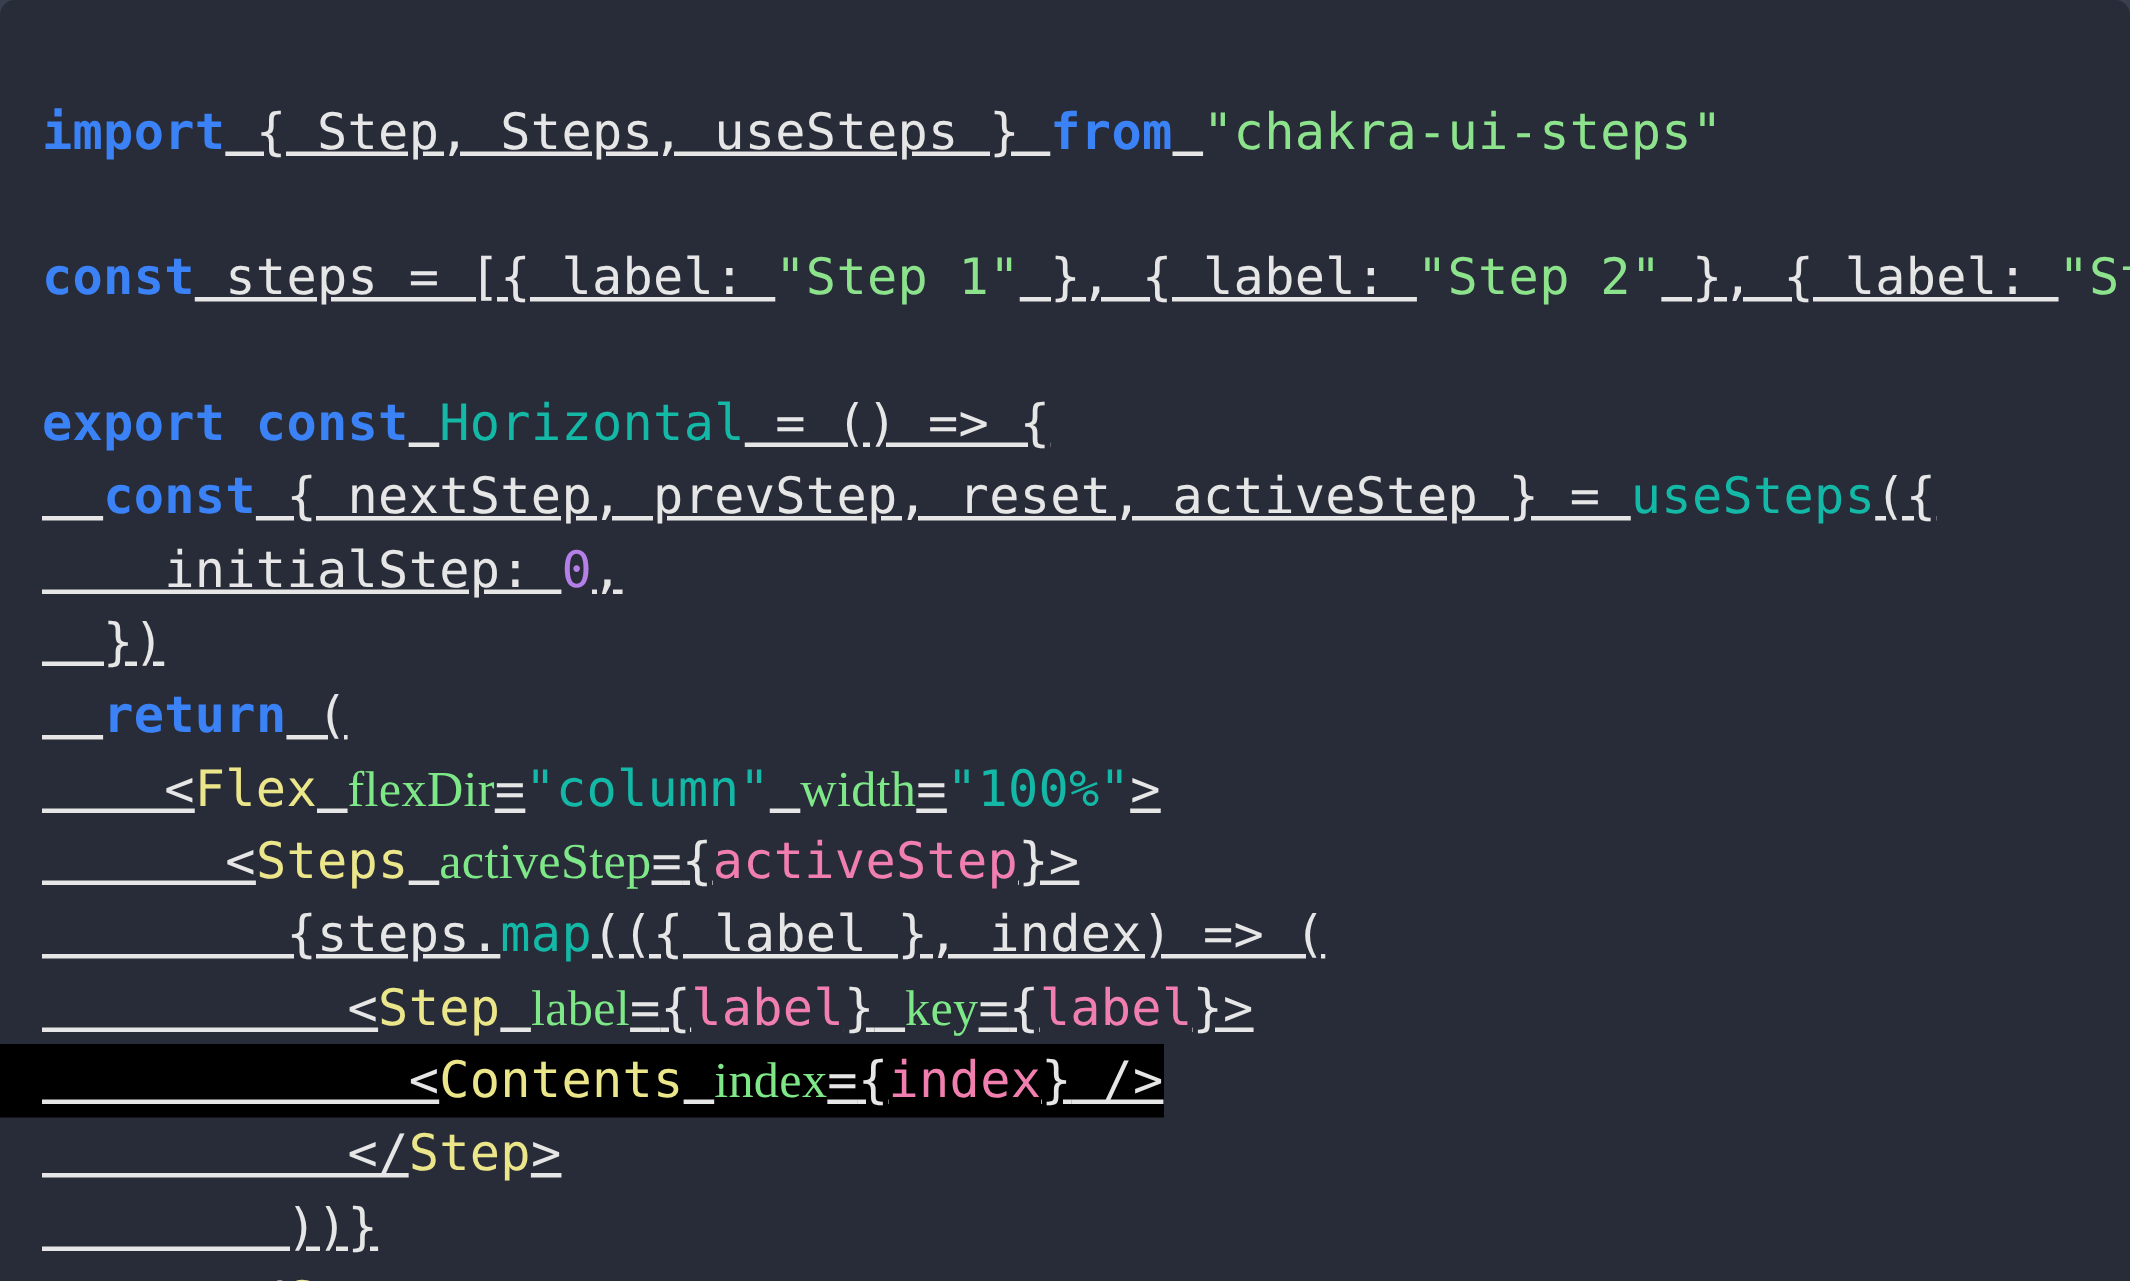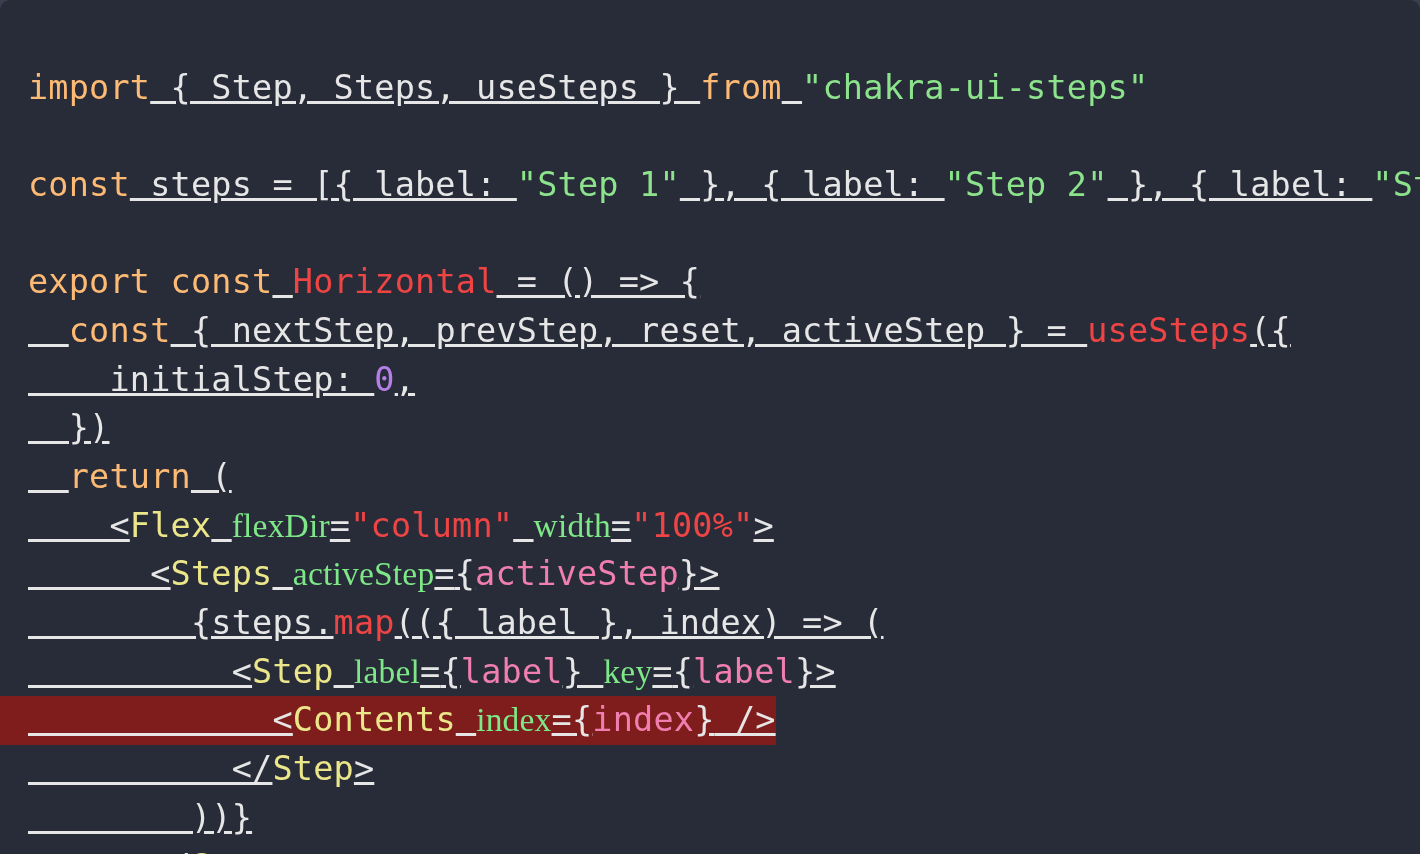--- a/index.html
+++ b/index.html
@@ -46,33 +46,33 @@
     white-space: pre;
     box-sizing: border-box;
   }
 
   .code-line.is-highlighted {
     padding-left: 0;
   }
 
   .code-line.is-highlighted .sel {
     display: inline-block;
-    background: #7f1d1d;
+    background: #000000;
     padding-left: 28px;
     height: 48.7px;
     line-height: 48.7px;
     vertical-align: top;
     box-sizing: border-box;
   }
 
   
   .t-plain   { color: #e6e6e6; text-decoration: underline; }
-  .t-key     { color: #fdba74; }
+  .t-key     { color: #3b82f6; font-weight: bold; }
   .t-str     { color: #8ce38c; }
-  .t-fn      { color: #ef4444; }
+  .t-fn      { color: #14b8a6; }
   .t-tag     { color: #ece68a; }
   .t-attr    { color: #7ee787; font-family: Liberation Serif, serif; }
   .t-expr    { color: #f07fb0; }
   .t-num     { color: #b57fe8; }
 </style>
 </head>
 <body>
 
 <div id="code-surface">
   <pre id="code-block"><div class="code-line"><span class="t-key">import</span><span class="t-plain"> { Step, Steps, useSteps } </span><span class="t-key">from</span><span class="t-plain"> </span><span class="t-str">"chakra-ui-steps"</span></div><div class="code-line"><span class="t-plain"></span></div><div class="code-line"><span class="t-key">const</span><span class="t-plain"> steps = [{ label: </span><span class="t-str">"Step 1"</span><span class="t-plain"> }, { label: </span><span class="t-str">"Step 2"</span><span class="t-plain"> }, { label: </span><span class="t-str">"Step 3</span></div><div class="code-line"><span class="t-plain"></span></div><div class="code-line"><span class="t-key">export const</span><span class="t-plain"> </span><span class="t-fn">Horizontal</span><span class="t-plain"> = () =&gt; {</span></div><div class="code-line"><span class="t-plain">  </span><span class="t-key">const</span><span class="t-plain"> { nextStep, prevStep, reset, activeStep } = </span><span class="t-fn">useSteps</span><span class="t-plain">({</span></div><div class="code-line"><span class="t-plain">    initialStep: </span><span class="t-num">0</span><span class="t-plain">,</span></div><div class="code-line"><span class="t-plain">  })</span></div><div class="code-line"><span class="t-plain">  </span><span class="t-key">return</span><span class="t-plain"> (</span></div><div class="code-line"><span class="t-plain">    &lt;</span><span class="t-tag">Flex</span><span class="t-plain"> </span><span class="t-attr">flexDir</span><span class="t-plain">=</span><span class="t-fn">"column"</span><span class="t-plain"> </span><span class="t-attr">width</span><span class="t-plain">=</span><span class="t-fn">"100%"</span><span class="t-plain">&gt;</span></div><div class="code-line"><span class="t-plain">      &lt;</span><span class="t-tag">Steps</span><span class="t-plain"> </span><span class="t-attr">activeStep</span><span class="t-plain">=</span><span class="t-plain">{</span><span class="t-expr">activeStep</span><span class="t-plain">}&gt;</span></div><div class="code-line"><span class="t-plain">        {steps.</span><span class="t-fn">map</span><span class="t-plain">(({ label }, index) =&gt; (</span></div><div class="code-line"><span class="t-plain">          &lt;</span><span class="t-tag">Step</span><span class="t-plain"> </span><span class="t-attr">label</span><span class="t-plain">=</span><span class="t-plain">{</span><span class="t-expr">label</span><span class="t-plain">}</span><span class="t-plain"> </span><span class="t-attr">key</span><span class="t-plain">=</span><span class="t-plain">{</span><span class="t-expr">label</span><span class="t-plain">}&gt;</span></div><div class="code-line is-highlighted"><span class="sel"><span class="t-plain">            &lt;</span><span class="t-tag">Contents</span><span class="t-plain"> </span><span class="t-attr">index</span><span class="t-plain">=</span><span class="t-plain">{</span><span class="t-expr">index</span><span class="t-plain">}</span><span class="t-plain"> /&gt;</span></span></div><div class="code-line"><span class="t-plain">          &lt;/</span><span class="t-tag">Step</span><span class="t-plain">&gt;</span></div><div class="code-line"><span class="t-plain">        ))}</span></div><div class="code-line"><span class="t-plain">      &lt;/</span><span class="t-tag">Steps</span><span class="t-plain">&gt;</span></div></pre>

